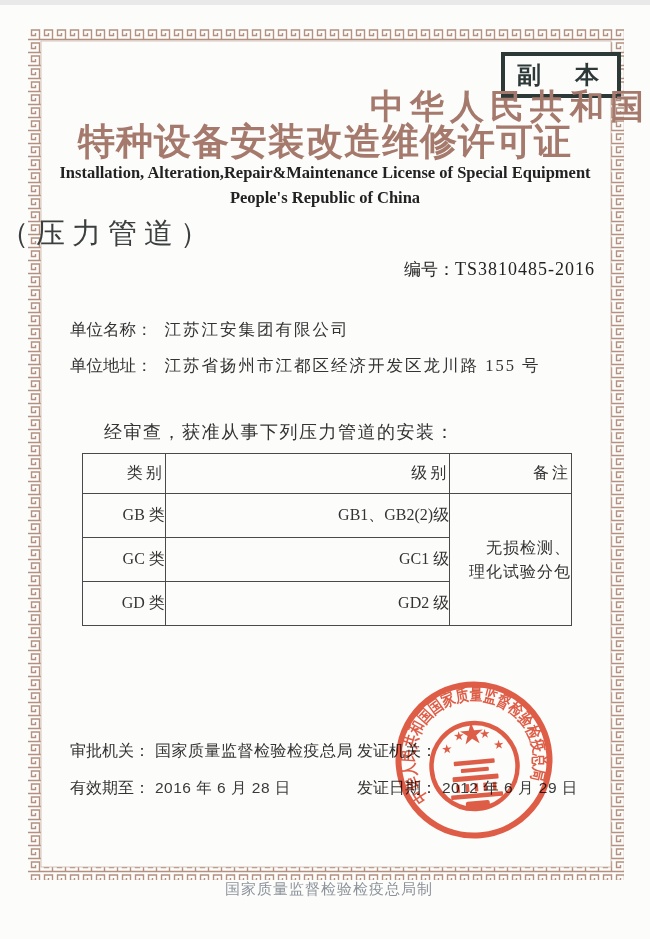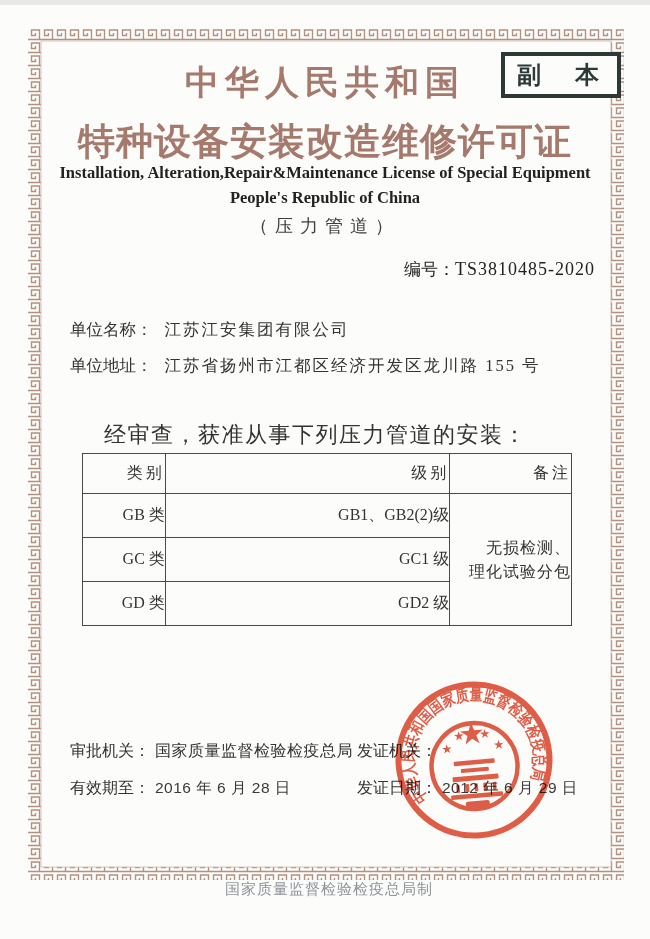--- a/index.html
+++ b/index.html
@@ -28,22 +28,22 @@
     display: block;
     border: 1.5px solid #2c3937;
     padding: 3px 4px 3px 12px;
     font-size: 24px; font-weight: bold;
     letter-spacing: 14px;
     color: #2c3937;
     white-space: nowrap;
   }
 
   .title-cn-1 {
-    position: absolute; left: 0; top: 60px; width: 650px;
-    text-align: center;
+    position: absolute; left: 0; top: 84px; width: 650px;
+    text-align: right;
     font-size: 34px; font-weight: bold; letter-spacing: 6px;
     color: #a57a6d;
   }
   .title-cn-2 {
     position: absolute; left: 0; top: 117px; width: 650px;
     text-align: center;
     font-size: 37px; font-weight: bold; letter-spacing: 1px;
     color: #a57a6d;
   }
   .title-en-1 {
@@ -51,37 +51,36 @@
     text-align: center;
     font-size: 16.5px; font-weight: bold; color: #222;
   }
   .title-en-2 {
     position: absolute; left: 0; top: 188px; width: 650px;
     text-align: center;
     font-size: 16.5px; font-weight: bold; color: #222;
   }
   .category-line {
     position: absolute; left: 0; top: 214px; width: 650px;
-    text-align: center;
-    font-size: 18px; letter-spacing: 7px; color: #3b3f3e;
+    font-size: 29px; letter-spacing: 7px; color: #3b3f3e;
   }
   .license-no-line {
     position: absolute; left: 404px; top: 258px;
     font-size: 17px; color: #222; white-space: nowrap;
   }
   .license-no-value { font-size: 18px; letter-spacing: 1px; }
 
   .field-line { position: absolute; left: 70px; font-size: 16.5px; color: #333; white-space: nowrap; }
   .field-name { top: 319px; }
   .field-addr { top: 355px; }
   .field-line .value { margin-left: 12px; letter-spacing: 2px; }
 
   .statement-line {
     position: absolute; left: 104px; top: 420px;
-    font-size: 22px; color: #333; letter-spacing: 1.5px; text-align: center;
+    font-size: 18px; color: #333; letter-spacing: 1.5px; text-align: center;
   }
 
   .scope-table {
     position: absolute; left: 82px; top: 453px;
     width: 490px;
     border-collapse: collapse;
     font-size: 16px; color: #333;
   }
   .scope-table th, .scope-table td {
     border: 1.6px solid #4a4a4a;
@@ -140,21 +139,21 @@
     <span class="copy-badge-inner">副 本</span>
   </div>
 
   <div class="title-cn-1">中华人民共和国</div>
   <div class="title-cn-2">特种设备安装改造维修许可证</div>
   <div class="title-en-1">Installation, Alteration,Repair&amp;Maintenance License of Special Equipment</div>
   <div class="title-en-2">People's Republic of China</div>
   <div class="category-line">（压力管道）</div>
 
   <div class="license-no-line">
-    <span>编号：</span><span class="license-no-value">TS3810485-2020</span>
+    <span>编号：</span><span class="license-no-value">TS3810485-2016</span>
   </div>
 
   <div class="field-line field-name">
     <span>单位名称：</span><span class="value">江苏江安集团有限公司</span>
   </div>
   <div class="field-line field-addr">
     <span>单位地址：</span><span class="value">江苏省扬州市江都区经济开发区龙川路 155 号</span>
   </div>
 
   <div class="statement-line">经审查，获准从事下列压力管道的安装：</div>

